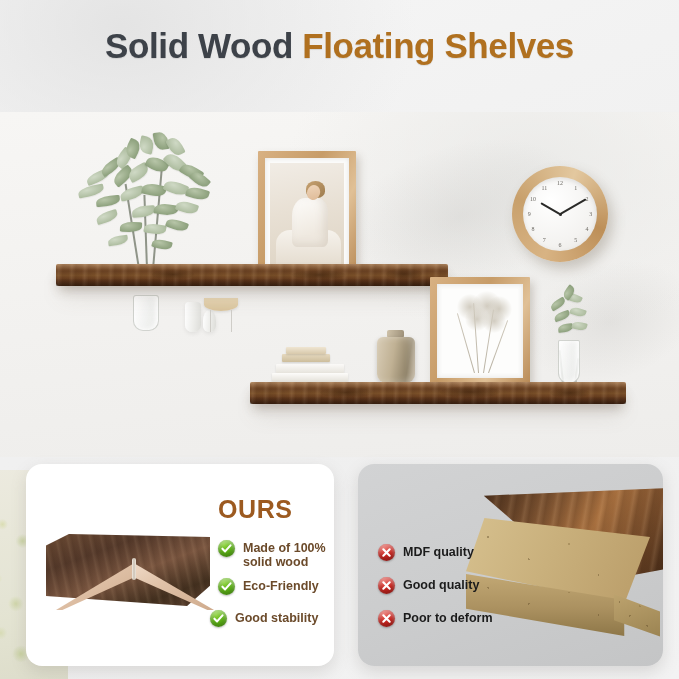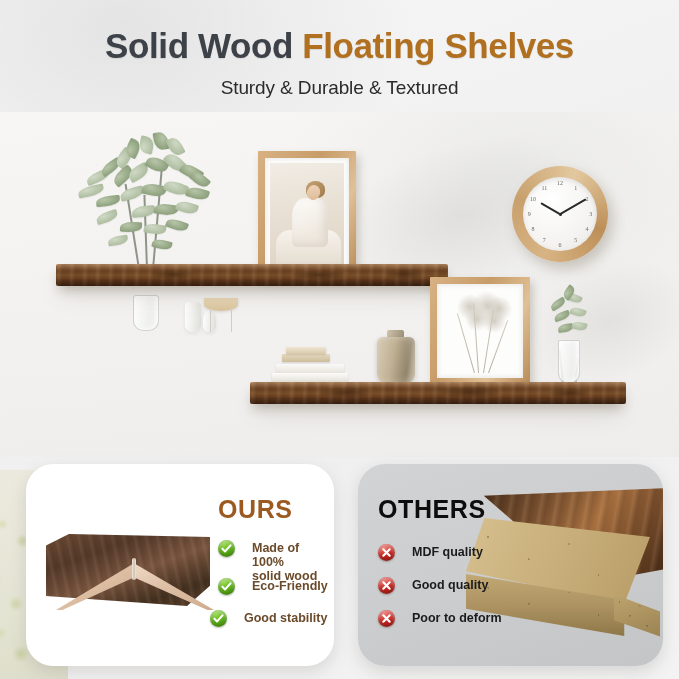--- a/index.html
+++ b/index.html
@@ -271,21 +271,21 @@
       radial-gradient(circle 7px at 16% 52%, #dfe2bb 0%, rgba(223,226,187,0) 70%),
       radial-gradient(circle 11px at 38% 64%, #cdd4a4 0%, rgba(205,212,164,0) 72%),
       radial-gradient(circle 9px at 20% 78%, #d6dab0 0%, rgba(214,218,176,0) 72%),
       radial-gradient(circle 12px at 44% 88%, #c6cf9c 0%, rgba(198,207,156,0) 74%),
       linear-gradient(170deg, #eceade 0%, #e4e4d2 60%, #dcdcc8 100%);
     opacity: .92;
   }
 
   .card {
     position: absolute;
-    border-radius: 27px;
+    border-radius: 16px;
     overflow: hidden;
   }
   .card-ours {
     left: 26px; top: 464px;
     width: 308px; height: 202px;
     background: #ffffff;
     box-shadow: 0 6px 16px rgba(120,115,110,0.20);
   }
   .card-others {
     left: 358px; top: 464px;
@@ -307,21 +307,20 @@
     position:absolute;
     display:flex;
     align-items: flex-start;
     gap: 8px;
   }
   .feature .txt {
     font-size: 12.5px;
     font-weight: bold;
     line-height: 14px;
     padding-top: 1px;
-    margin-left: 9px;
   }
   .ours-list .txt   { color: #6b4a2a; }
   .others-list .txt { color: #1b1b1b; }
 
   .badge {
     width: 17px; height: 17px;
     border-radius: 50%;
     flex: 0 0 17px;
     position: relative;
     box-shadow: 0 1px 2px rgba(0,0,0,0.28), inset 0 -3px 5px rgba(0,0,0,0.18), inset 0 3px 4px rgba(255,255,255,0.45);
@@ -405,21 +404,20 @@
 </style>
 </head>
 <body>
 
 <div id="page">
 
   <div class="header">
     <div class="title">
       <span class="t-dark">Solid Wood </span><span class="t-gold">Floating Shelves</span>
     </div>
-    <div class="subtitle">Sturdy &amp; Durable &amp; Textured</div>
   </div>
 
   <div class="hero">
 
     <div class="wall-shadow" style="left:330px; top:30px;"></div>
     <div class="wall-shadow" style="left:520px; top:150px; width:180px; height:120px;"></div>
 
     <div>
       <div class="stem" style="left:138px; bottom:188px; height:86px; transform:rotate(-9deg);"></div>
       <div class="stem" style="left:152px; bottom:188px; height:100px; transform:rotate(5deg);"></div>
@@ -599,21 +597,20 @@
           <div class="speck"></div>
         </div>
       <div class="mdf-edge">
           <div class="speck"></div>
         </div>
       <div class="mdf-cap">
           <div class="speck"></div>
         </div>
     </div>
 
-    <div class="card-heading h-others">OTHERS</div>
 
     <div class="others-list">
       <div class="feature" style="left:20px; top:80px; width:130px;">
         <span class="badge badge-no">
           <svg viewBox="0 0 17 17">
               <path d="M5.3 5.3 L11.7 11.7 M11.7 5.3 L5.3 11.7" fill="none" stroke="#ffffff" stroke-width="2.1" stroke-linecap="round"></path>
             </svg>
         </span>
         <span class="txt">MDF quality</span>
       </div>

